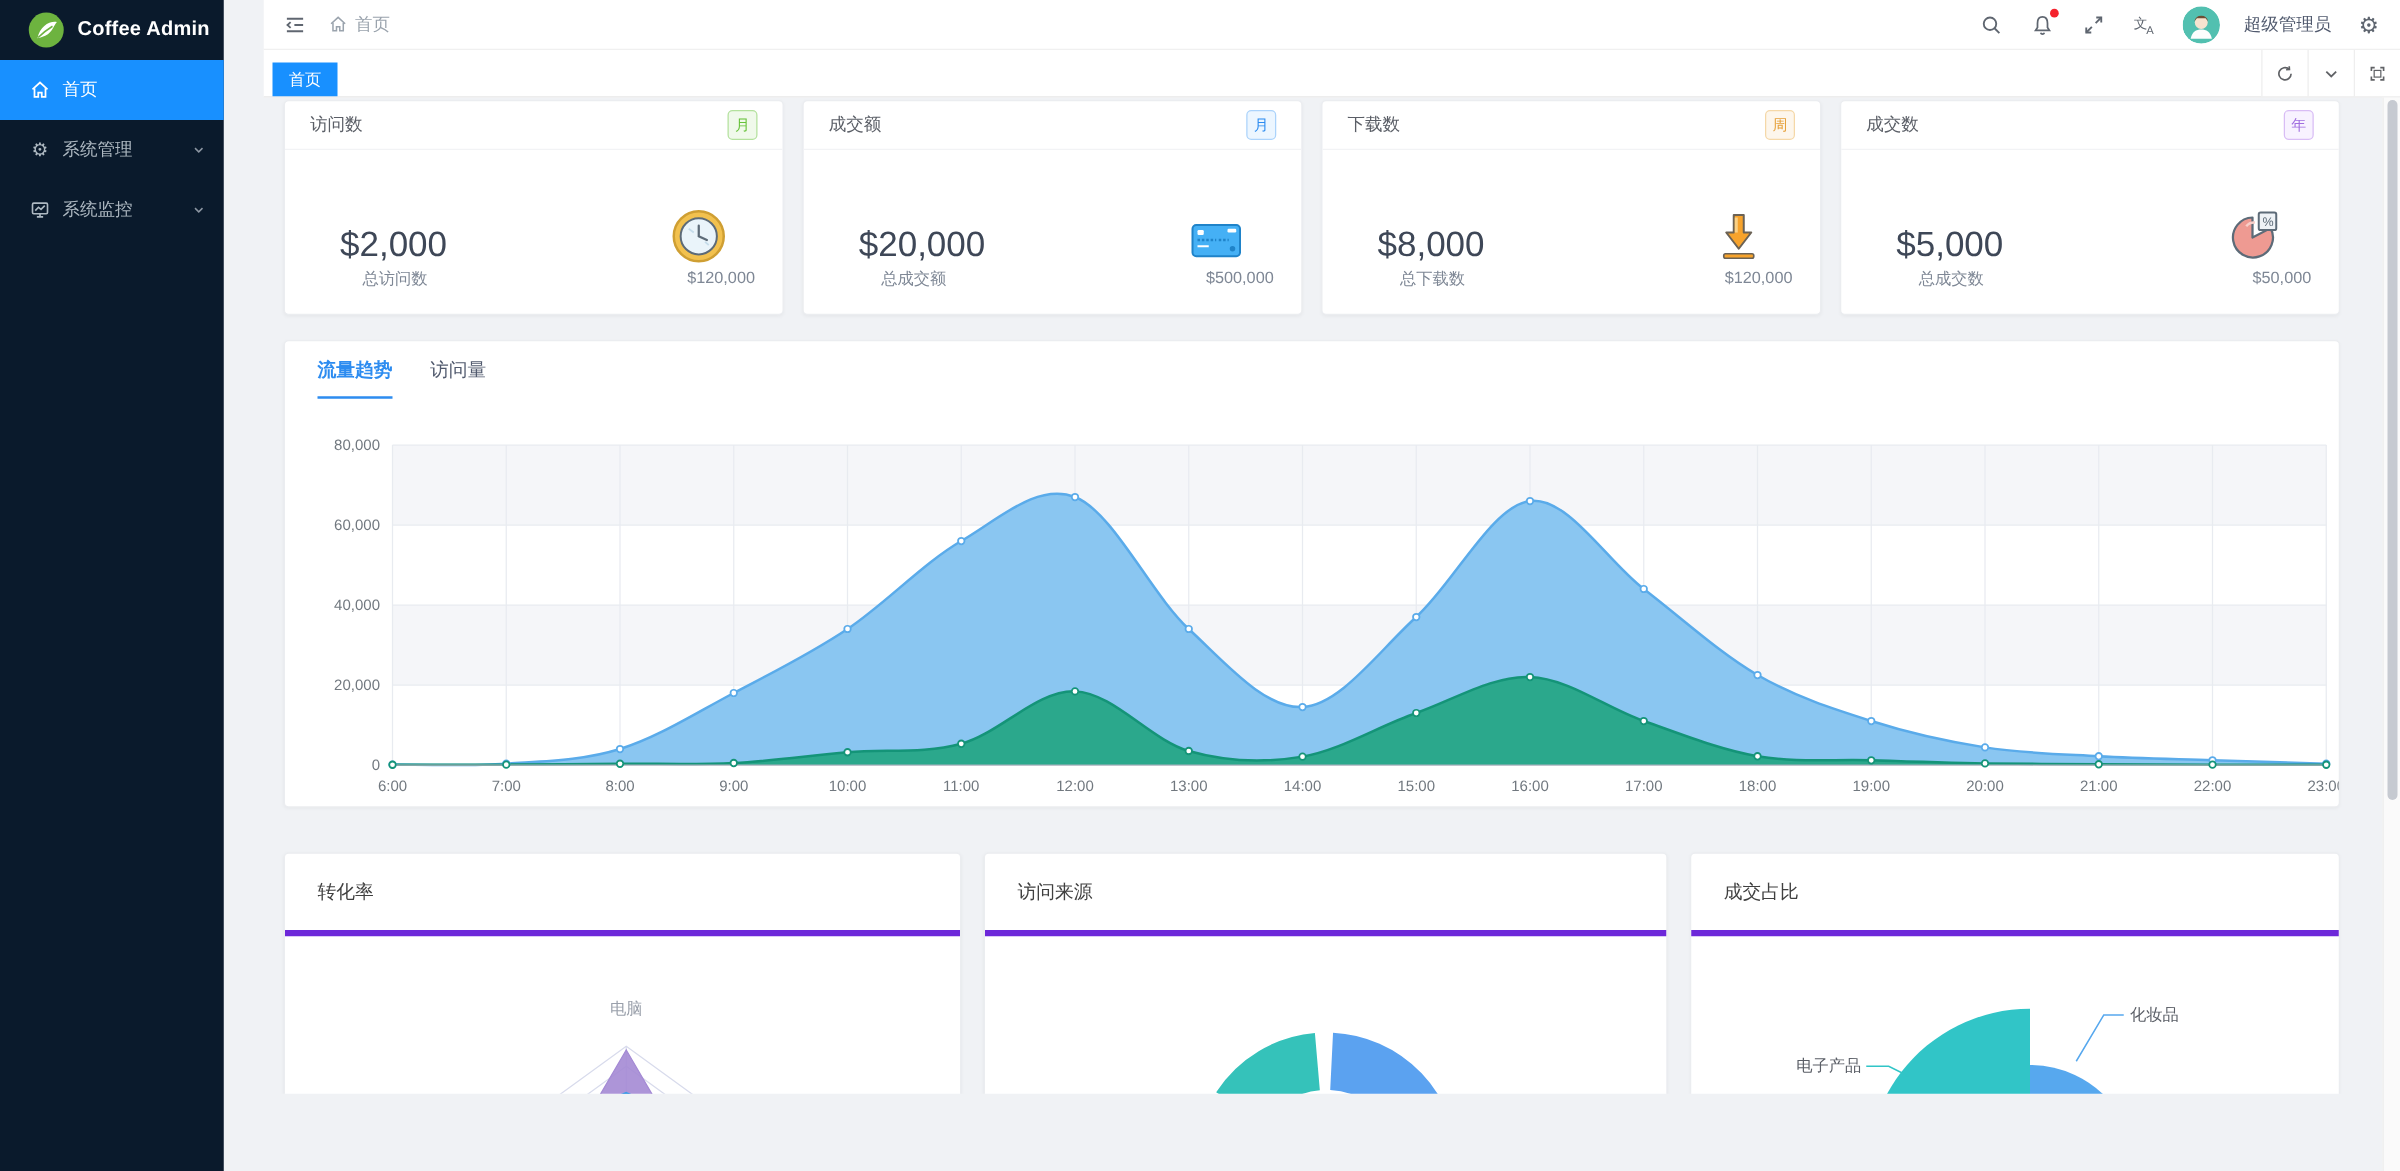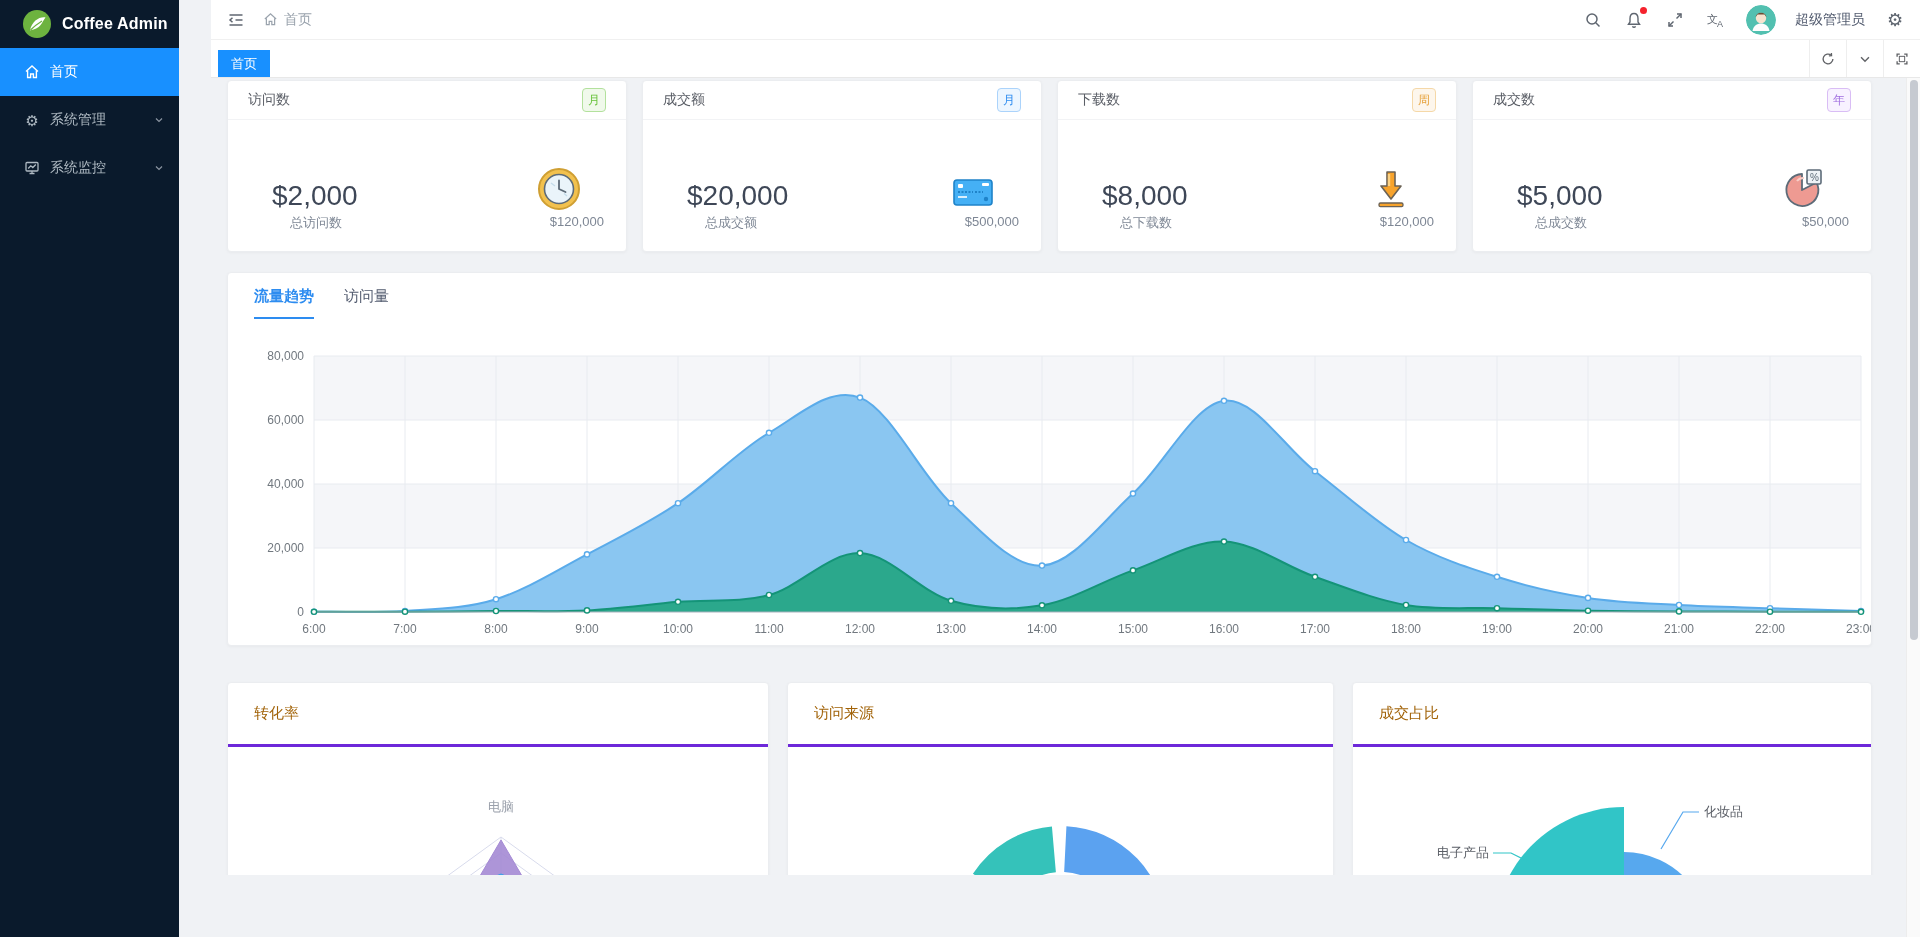--- a/index.html
+++ b/index.html
@@ -51,22 +51,22 @@
   .sc-icon{margin-left:auto;display:flex;}
   .sc-foot{display:flex;justify-content:space-between;padding:2px 22px 0 30px;font-size:13px;color:#7e8795;margin-left:32px;}
   
   .trend-card{left:16px;top:210px;width:1645px;height:374px;}
   .tc-tabs{display:flex;gap:30px;padding:14px 0 0 26px;}
   .tc-tab{font-size:15px;color:#515a6e;padding-bottom:11px;cursor:pointer;border-bottom:2px solid transparent;}
   .tc-tab.active{color:#2d8cf0;border-bottom-color:#2d8cf0;font-weight:bold;}
   .chart-box{position:absolute;left:0;top:60px;right:0;bottom:0;}
   
   .bottom-card{top:620px;height:340px;}
-  .bc-head{height:61px;display:flex;align-items:center;padding:0 26px;border-bottom:3px solid #6d28d9;
-           font-size:15px;color:#a16207;}
+  .bc-head{height:61px;display:flex;align-items:center;padding:0 26px;border-bottom:5px solid #6d28d9;
+           font-size:15px;color:#404040;}
   .bc-chart{position:absolute;left:0;top:62px;right:0;height:278px;}
   
   .scrollbar{position:absolute;right:0;top:78px;width:14px;height:859px;background:#fafafa;border-left:1px solid #ededed;box-sizing:border-box;z-index:6;}
   .scroll-thumb{position:absolute;left:3px;top:2px;width:8px;height:560px;border-radius:4px;background:#c6cad1;cursor:pointer;}
   svg{display:block;}
 </style>
 </head>
 <body>
 
 <div class="app">

